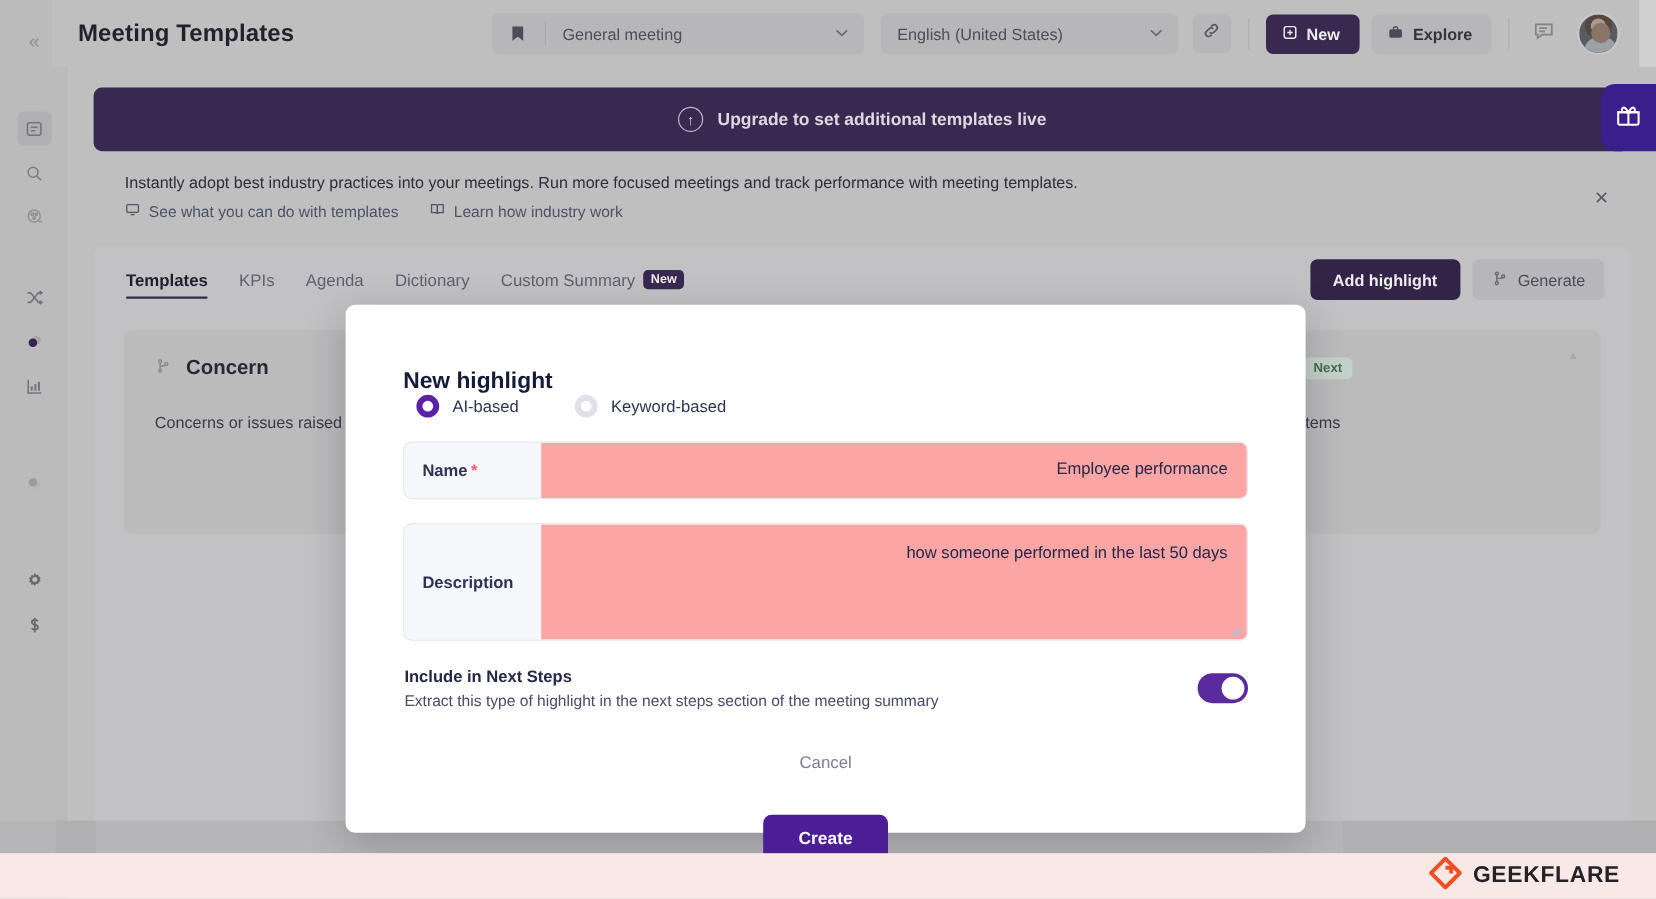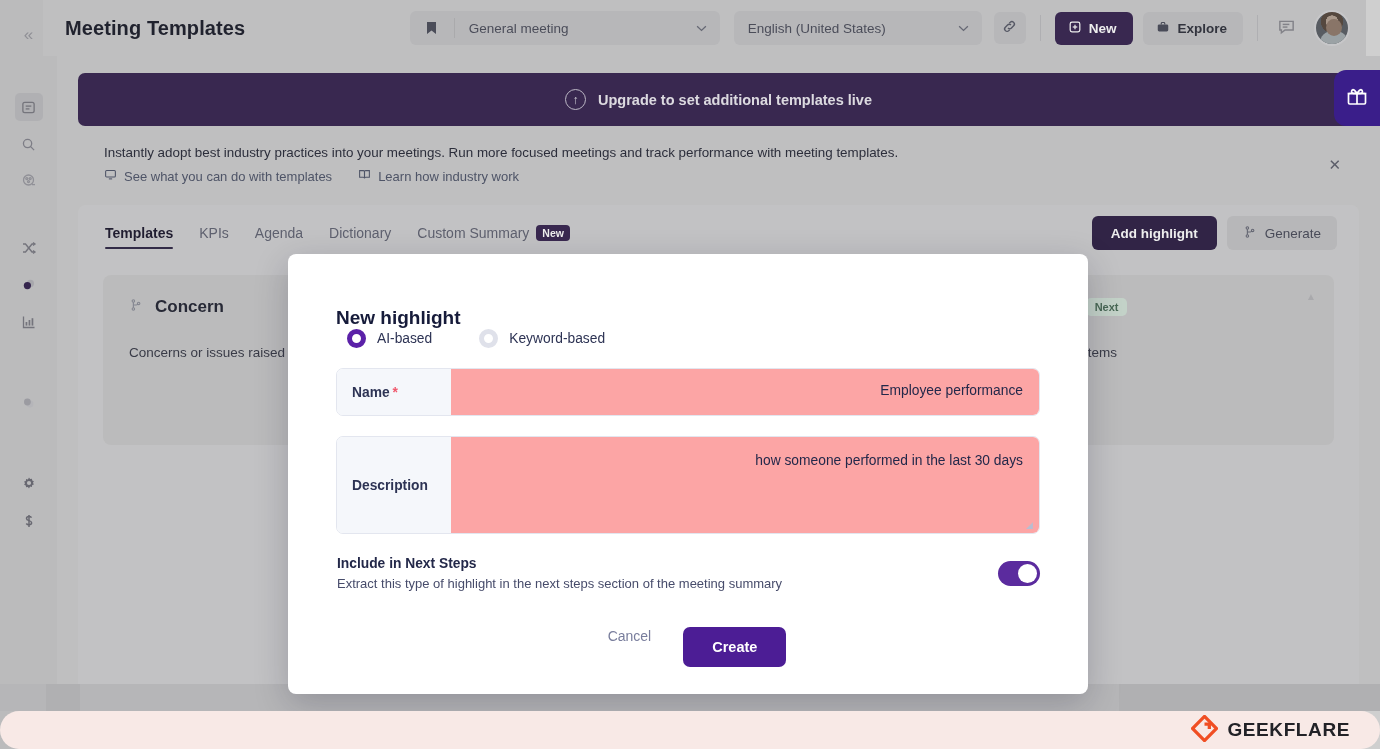--- a/index.html
+++ b/index.html
@@ -252,21 +252,21 @@
     background: #c4c4c8;
   }
   .footer-band .seg {
     position: absolute; top: 0; height: 27px; background: #bdbdc2;
   }
   .watermark {
     position: absolute; left: 0; bottom: 0;
     width: 1380px; height: 38px;
     background: #f8e9e6;
     display: flex; align-items: center; justify-content: flex-end;
-    padding-right: 30px; gap: 9px; border-radius: 19px;
+    padding-right: 30px; gap: 9px;
   }
   .wm-text {
     font-size: 19px; font-weight: bold; color: #222227; letter-spacing: .6px;
   }
 
   
   .gift-fab {
     position: absolute; right: 0; top: 70px;
     width: 46px; height: 56px;
     background: #3a1e8a;
@@ -342,21 +342,21 @@
     background: #5b2b9e; position: relative; flex: none;
   }
   .switch .knob {
     position: absolute; right: 3px; top: 3px;
     width: 19px; height: 19px; border-radius: 50%;
     background: #fff;
   }
 
   .modal-actions {
     margin-top: 36px;
-    display: flex; align-items: center; justify-content: center; gap: 14px;
+    display: flex; align-items: center; justify-content: center; gap: 14px; flex-direction: column;
   }
   .btn-cancel {
     height: 38px; padding: 0 18px;
     font-size: 14px; color: #787d9c; background: transparent;
   }
   .btn-create {
     height: 40px; padding: 0 29px;
     background: #4c1d95; border-radius: 7px;
     color: #fff; font-size: 14.5px; font-weight: bold;
     display: flex; align-items: center;
@@ -703,21 +703,21 @@
     <div class="field">
       <div class="lab">
         <span>Name</span>
         <span class="req">*</span>
       </div>
       <div class="inp" placeholder="Name">Employee performance</div>
     </div>
 
     <div class="field textarea">
       <div class="lab">Description</div>
-      <div class="inp" placeholder="Description">how someone performed in the last 30 days</div>
+      <div class="inp" placeholder="Description">how someone performed in the last 50 days</div>
       <span class="resize-grip">◢</span>
     </div>
 
     <div class="toggle-row">
       <div class="toggle-texts">
         <div class="toggle-title">Include in Next Steps</div>
         <div class="toggle-sub">Extract this type of highlight in the next steps section of the meeting summary</div>
       </div>
       <div class="switch">
         <span class="knob"></span>

